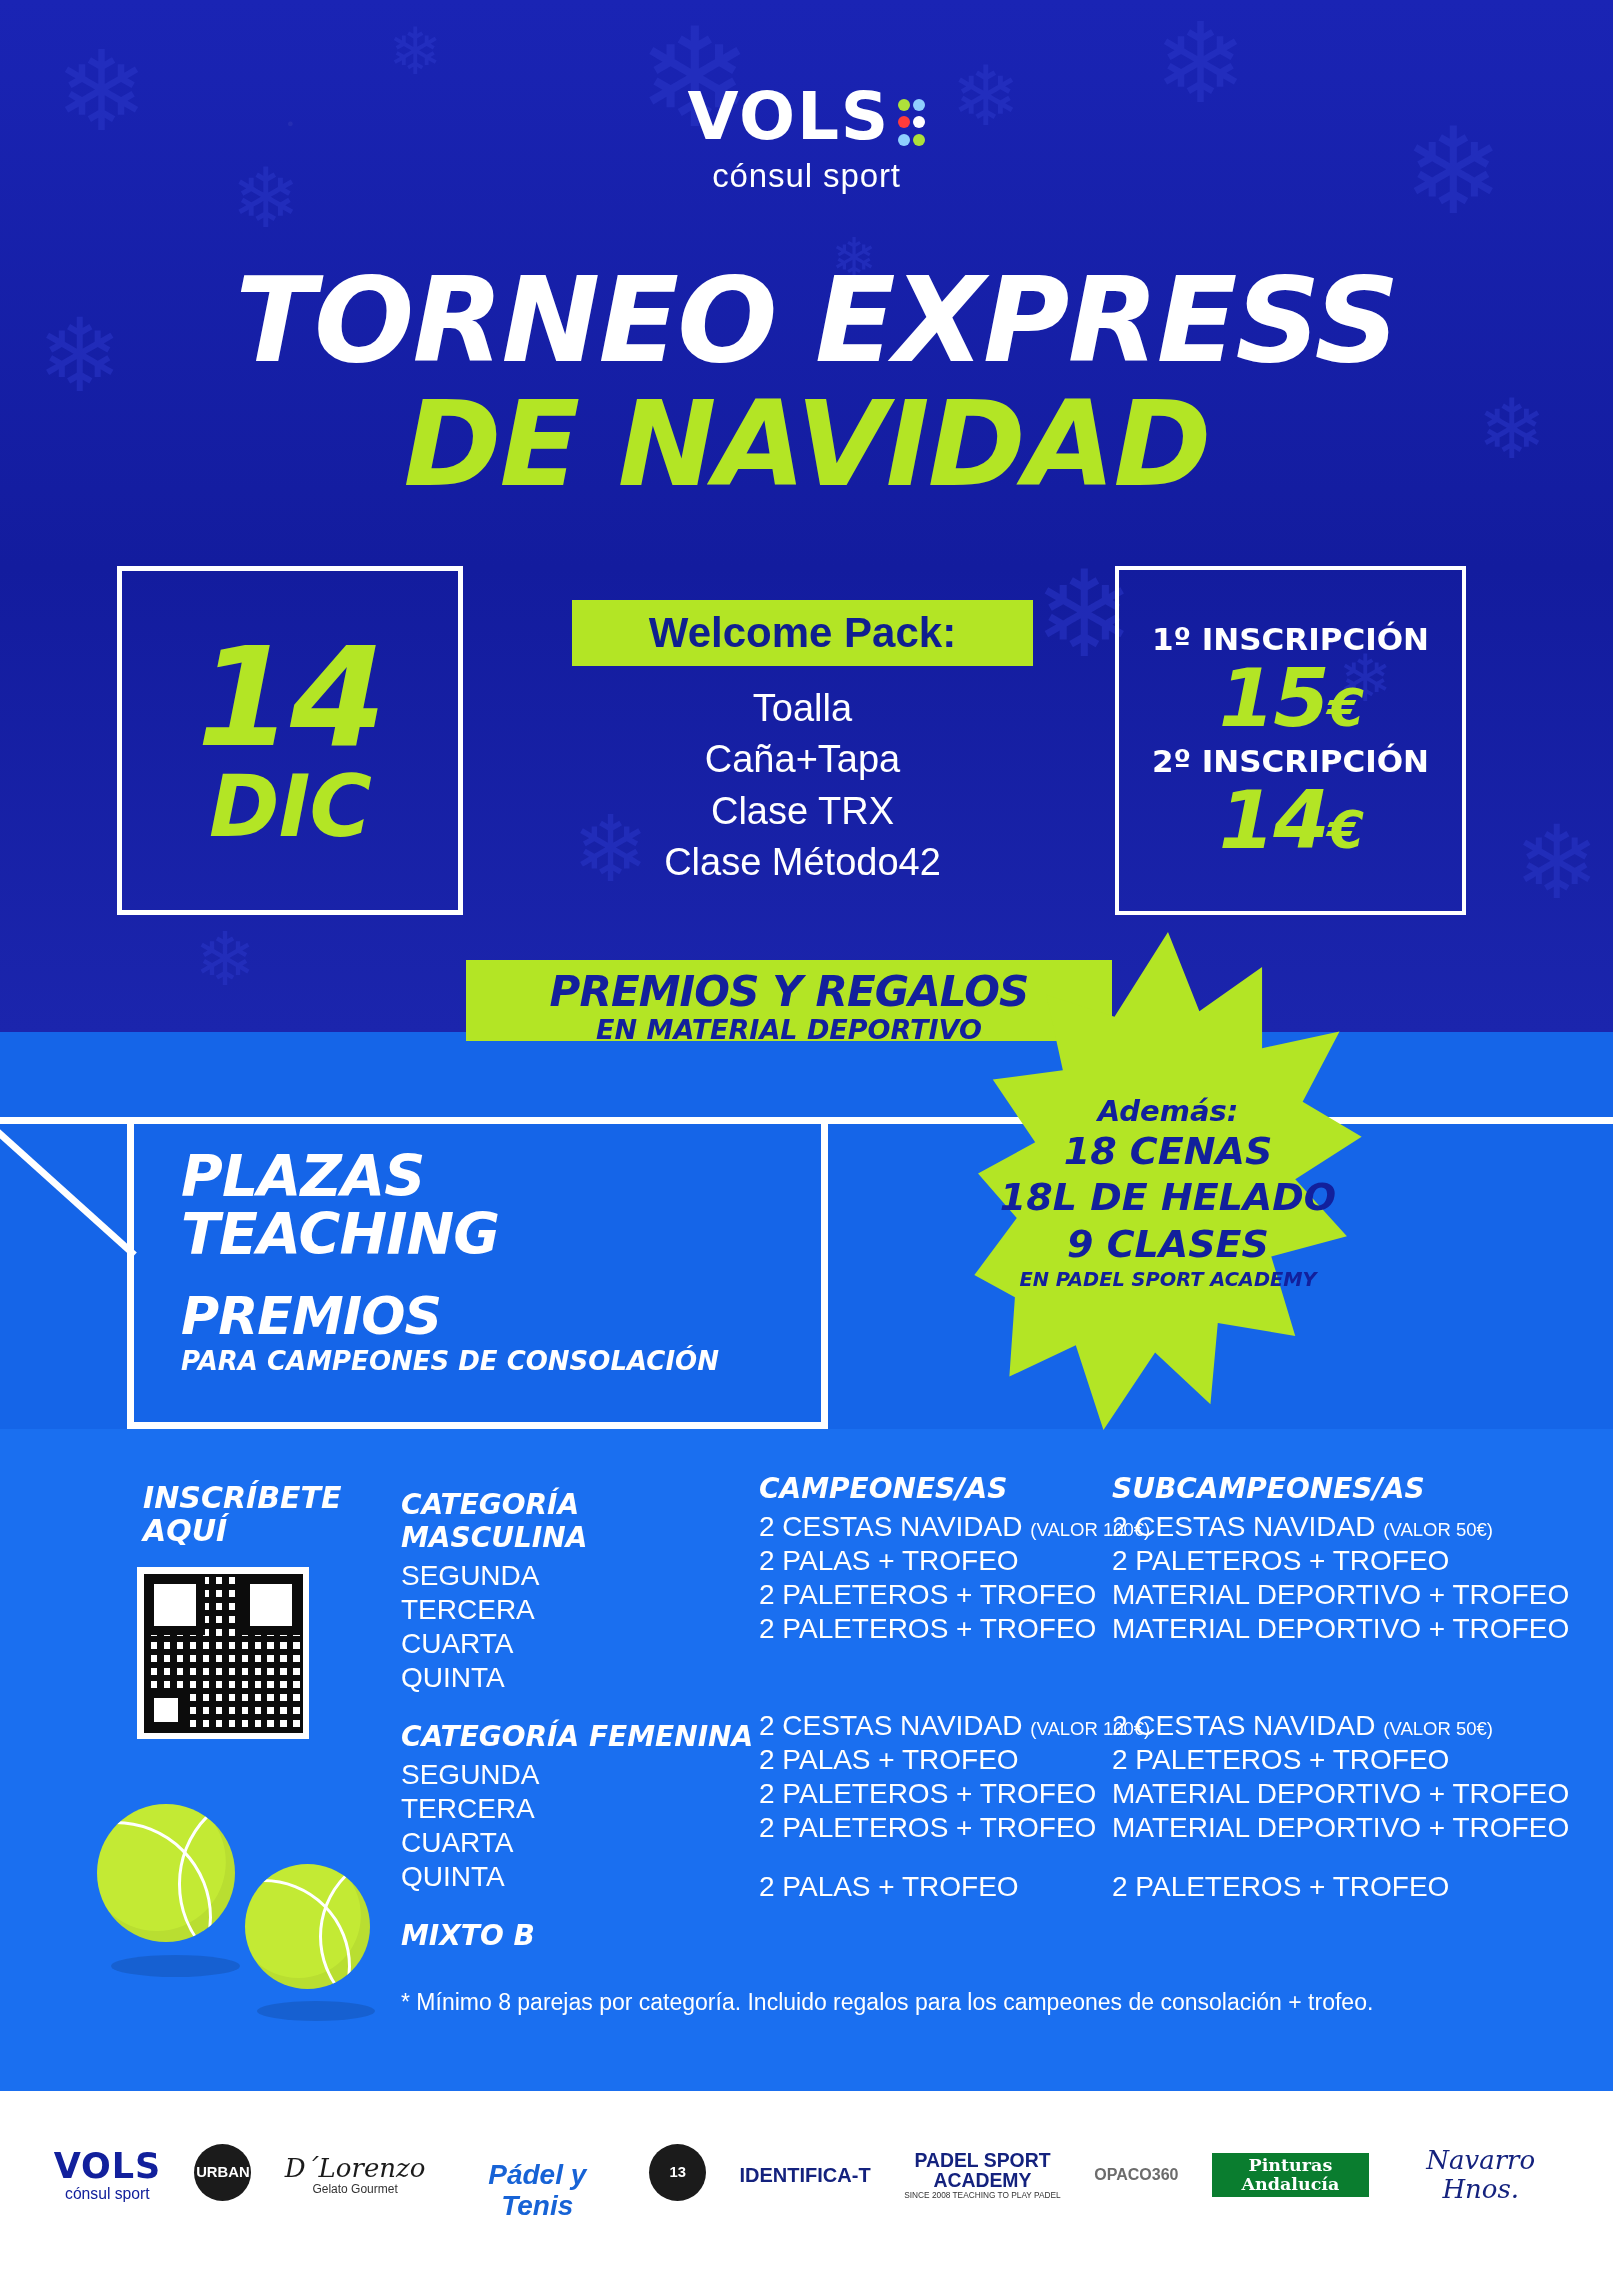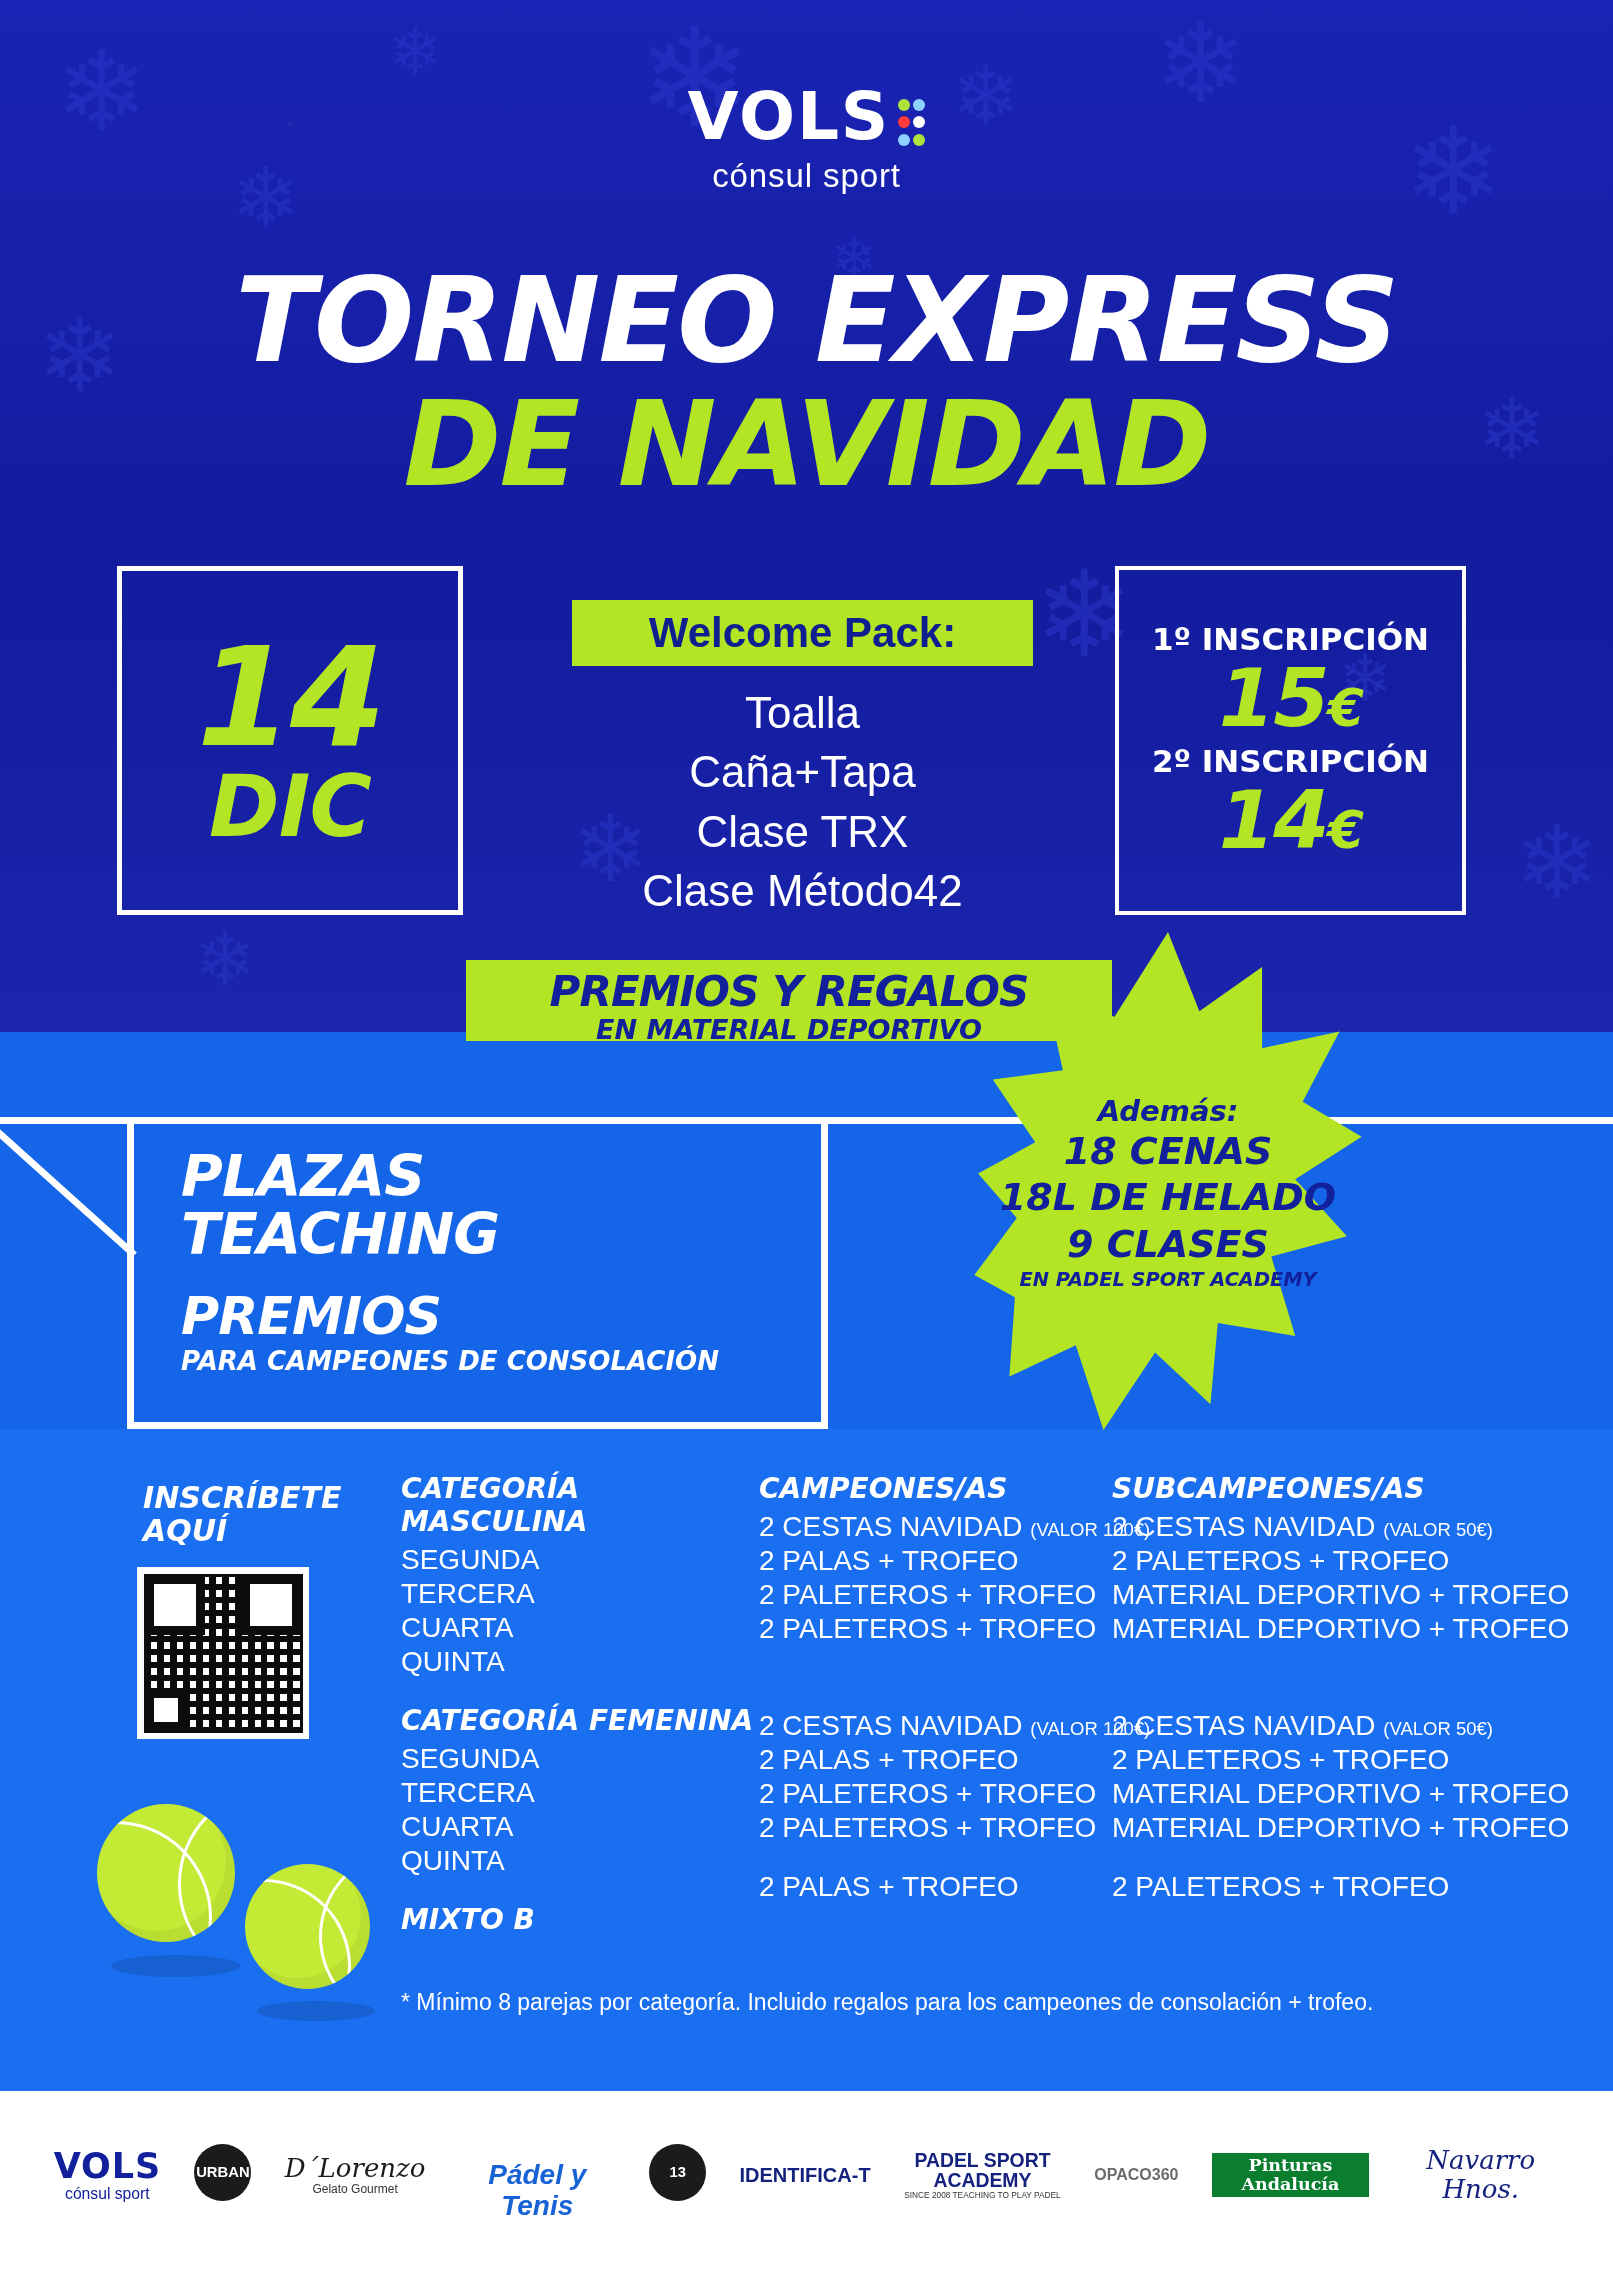--- a/index.html
+++ b/index.html
@@ -145,21 +145,21 @@
     display: flex;
     align-items: center;
     justify-content: center;
   }
   .welcome-list {
     position: absolute;
     left: 572px; top: 683px;
     width: 461px;
     text-align: center;
     color: #ffffff;
-    font-size: 44px;
+    font-size: 38px;
     line-height: 1.35;
   }
 
   
   .price-box {
     position: absolute;
     left: 1115px; top: 566px;
     width: 351px; height: 349px;
     border: 4.6px solid #ffffff;
     display: flex;
@@ -527,21 +527,21 @@
   </div>
   <div class="ball" style="left:245px; top:1864px; width:125px; height:125px; overflow:hidden;">
     <div class="seam" style="left:-69px; top:14.8px;"></div>
     <div class="seam" style="left:74px; top:-14.8px;"></div>
   </div>
   <div class="ball-shadow" style="left:111px; top:1955px; width:129px; height:22px;"></div>
   <div class="ball-shadow" style="left:257px; top:2001px; width:118px; height:20px;"></div>
 
   <div class="tbl">
 
-    <div class="col-cat" style="top:0;">
+    <div class="col-cat" style="top:16px;">
       <div class="hdr">CATEGORÍA MASCULINA</div>
       <div class="row">SEGUNDA</div>
       <div class="row">TERCERA</div>
       <div class="row">CUARTA</div>
       <div class="row">QUINTA</div>
       <div class="block-gap"></div>
       <div class="hdr">CATEGORÍA FEMENINA</div>
       <div class="row">SEGUNDA</div>
       <div class="row">TERCERA</div>
       <div class="row">CUARTA</div>

